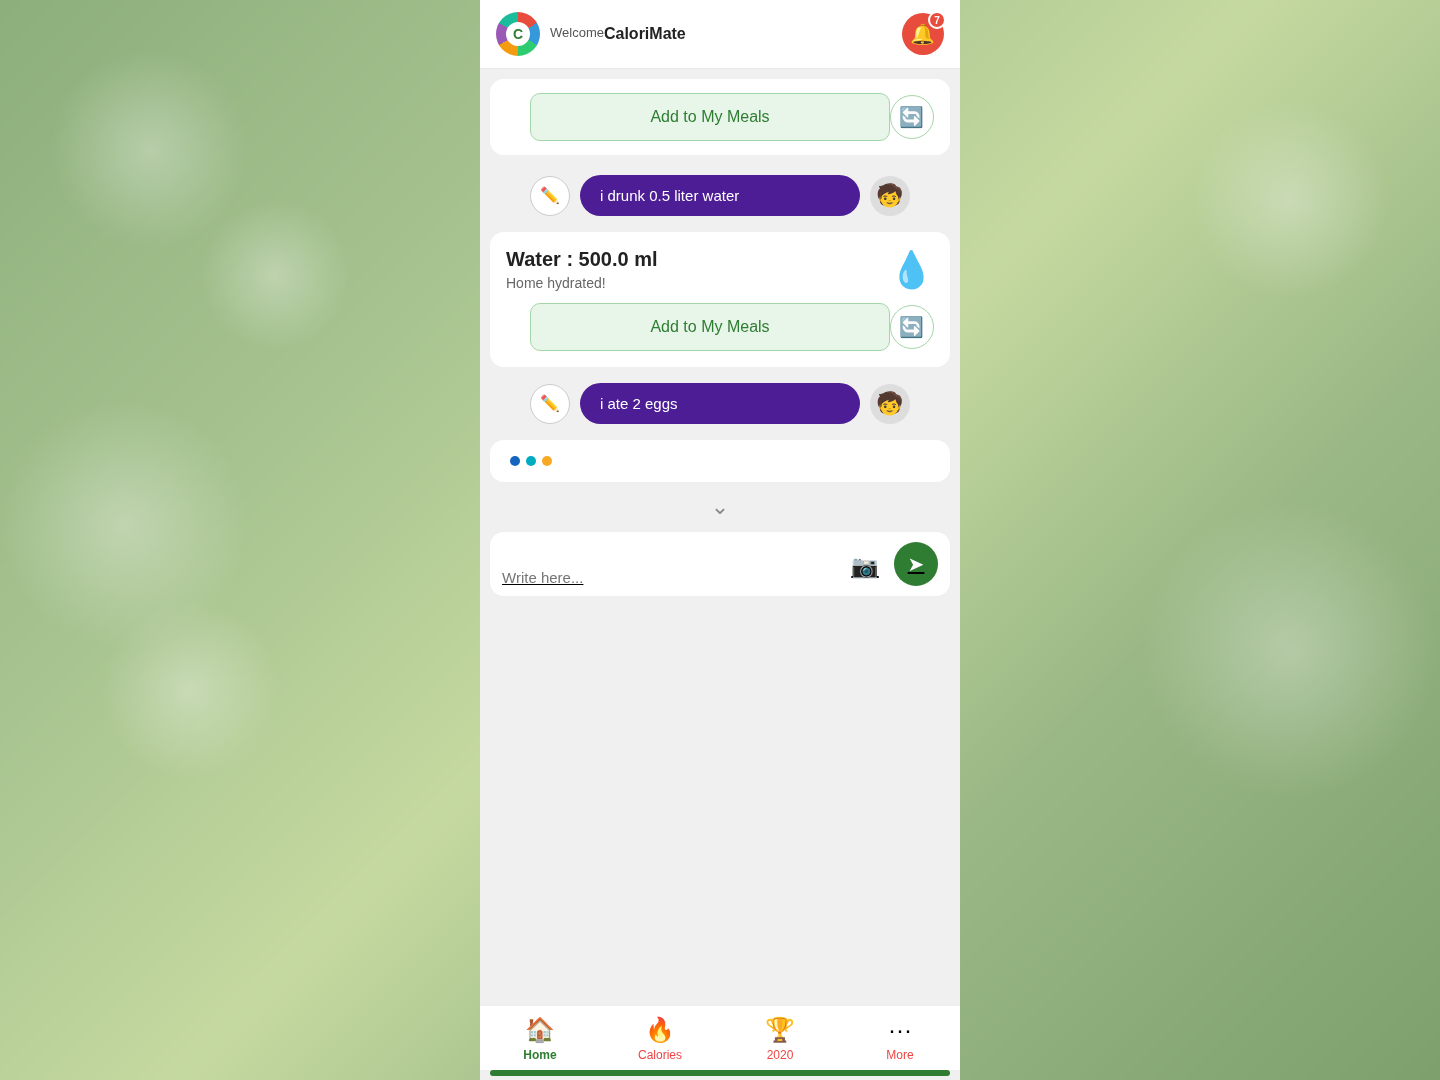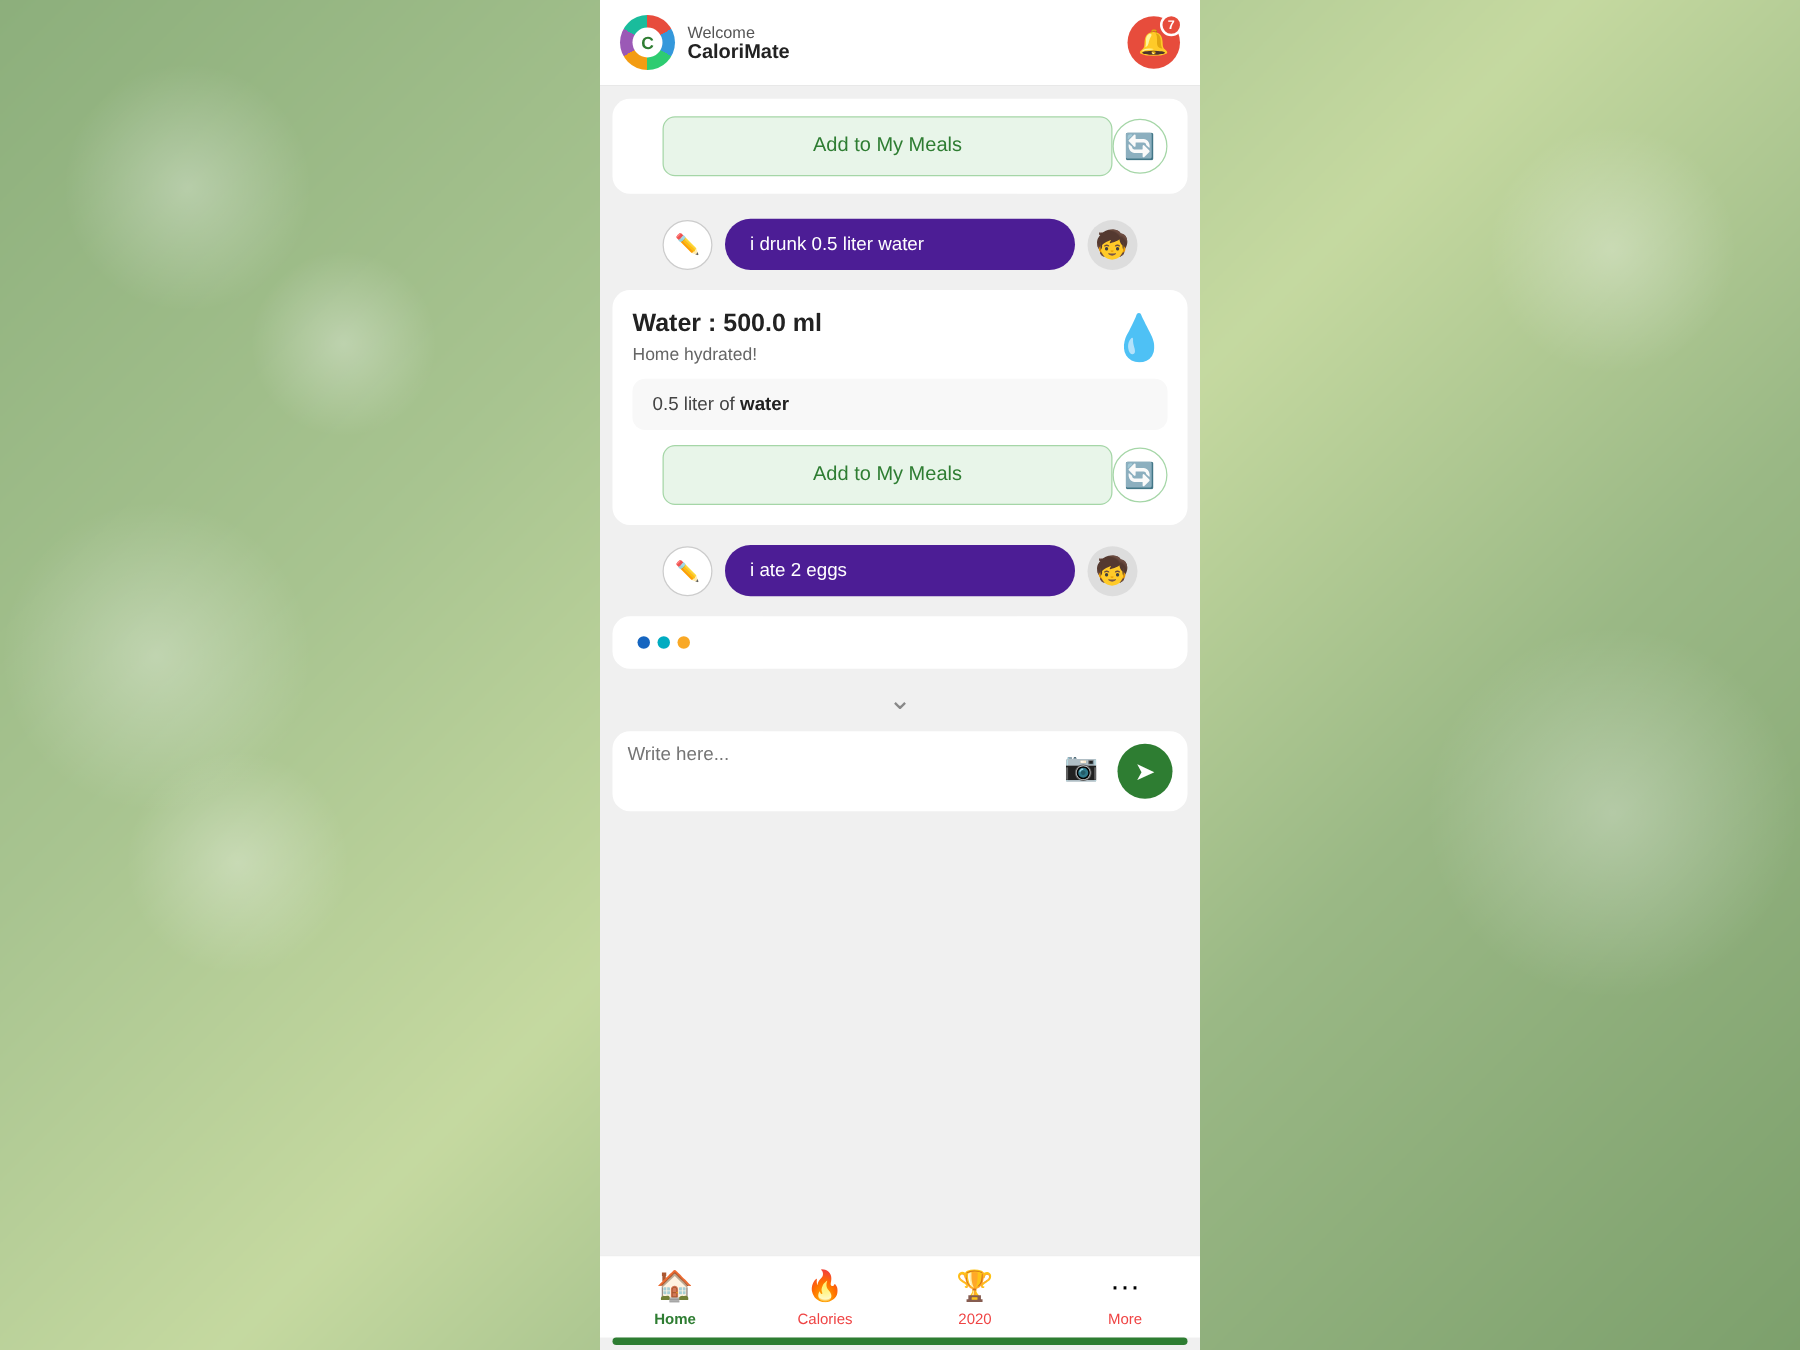--- a/index.html
+++ b/index.html
@@ -90,21 +90,21 @@
       display: flex;
       align-items: center;
       justify-content: center;
       font-weight: bold;
       font-size: 14px;
       color: #2e7d32;
     }
 
     .header-title {
       display: flex;
-      flex-direction: column;
+      flex-direction: row;
     }
 
     .header-welcome {
       font-size: 13px;
       color: #555;
       font-weight: 400;
     }
 
     .header-name {
       font-size: 16px;
@@ -332,22 +332,23 @@
       font-size: 22px;
     }
 
     
     .input-area {
       background: white;
       margin: 4px 10px 8px;
       border-radius: 14px;
       padding: 10px 12px;
       display: flex;
-      align-items: flex-start;
+      align-items: flex-end;
       gap: 10px;
+      text-decoration: underline;
     }
 
     .write-input {
       flex: 1;
       border: none;
       outline: none;
       font-size: 15px;
       color: #999;
       background: transparent;
     }
@@ -478,23 +479,20 @@
       <div class="avatar">🧒</div>
     </div>
 
     <div class="info-card">
       <div class="info-card-header">
         <div>
           <div class="info-card-title">Water : 500.0 ml</div>
           <div class="info-card-subtitle">Home hydrated!</div>
         </div>
         <div class="water-drop">💧</div>
-      </div>
-      <div class="food-detail-box">
-        <span>0.5 liter of </span><strong>water</strong>
       </div>
       <div class="card-actions">
         <button class="add-meals-btn">Add to My Meals</button>
         <button class="refresh-btn">
           <span>🔄</span>
         </button>
       </div>
     </div>
 
     <div class="chat-row">

